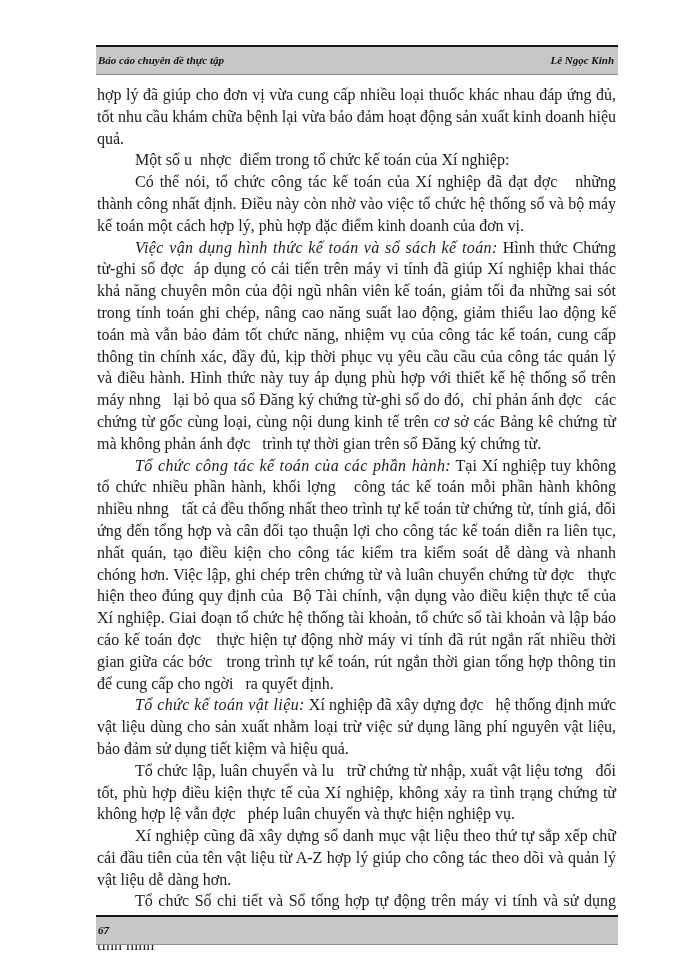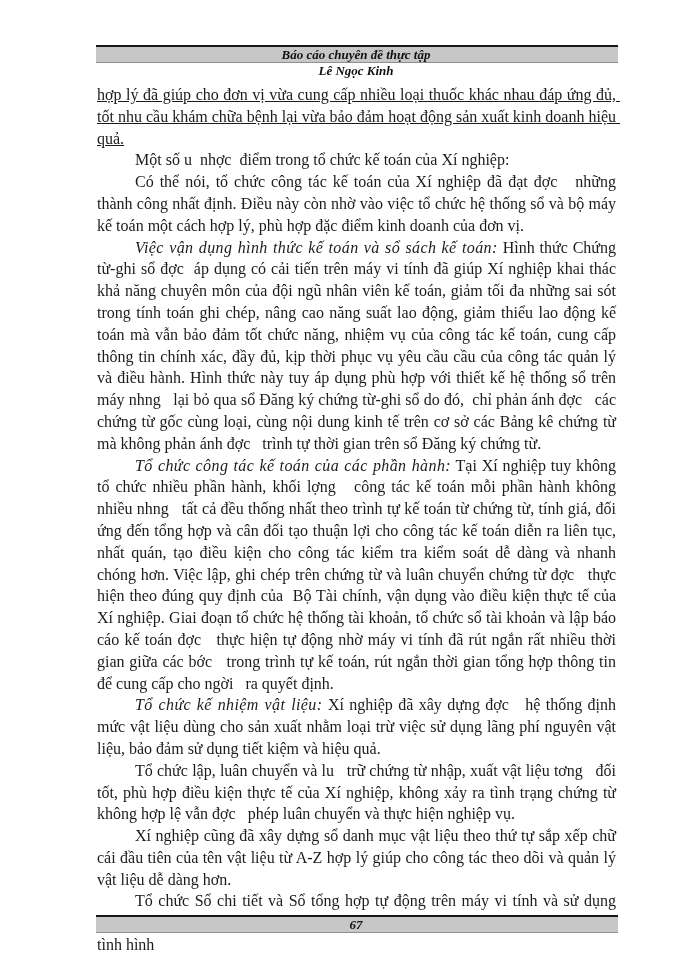--- a/index.html
+++ b/index.html
@@ -10,71 +10,70 @@
     height: 960px;
     background: #ffffff;
     font-family: "Liberation Serif", serif;
     color: #1b1b1b;
     overflow: hidden;
   }
   .band {
     position: absolute;
     left: 96px;
     right: 82px;
-    height: 18px;
+    height: 30px;
     background: #c7c7c7;
     border-top: 2px solid #161616;
     border-bottom: 1px solid #8f8f8f;
     display: flex;
     justify-content: space-between;
     align-items: center;
     padding: 0 4px 1px 2px;
     font-style: italic;
     font-weight: bold;
-    font-size: 13px;
+    font-size: 11px;
     color: #111111;
-    flex-direction: column;
   }
   .band--header { top: 45px; }
   .band--footer { top: 915px; }
   .body-text {
     position: absolute;
     top: 84px;
     left: 97px;
     right: 84px;
     font-size: 16px;
     line-height: 21.8px;
     text-align: justify;
   }
   .body-text p {
     text-indent: 38px;
     white-space: pre-wrap;
   }
-  .body-text p.no-indent { text-indent: 0; text-decoration: underline; }
+  .body-text p.no-indent { text-indent: 0; }
   .body-text em.plead {
     letter-spacing: 0.4px;
   }
 </style>
 </head>
 <body>
 
 <div class="page">
 
   <div class="band band--header">
     <span>Báo cáo chuyên đề thực tập</span>
     <span>Lê Ngọc Kinh</span>
   </div>
 
   <div class="body-text">
     <p class="no-indent"><em class="plead"></em><span>hợp lý đã giúp cho đơn vị vừa cung cấp nhiều loại thuốc khác nhau đáp ứng đủ, tốt nhu cầu khám chữa bệnh lại vừa bảo đảm hoạt động sản xuất kinh doanh hiệu quả.</span></p>
     <p><em class="plead"></em><span>Một số u&nbsp; nhợc&nbsp; điểm trong tổ chức kế toán của Xí nghiệp:</span></p>
     <p><em class="plead"></em><span>Có thể nói, tổ chức công tác kế toán của Xí nghiệp đã đạt đợc&nbsp;&nbsp; những thành công nhất định. Điều này còn nhờ vào việc tổ chức hệ thống sổ và bộ máy kế toán một cách hợp lý, phù hợp đặc điểm kinh doanh của đơn vị.</span></p>
     <p><em class="plead">Việc vận dụng hình thức kế toán và sổ sách kế toán:</em><span> Hình thức Chứng từ-ghi sổ đợc&nbsp; áp dụng có cải tiến trên máy vi tính đã giúp Xí nghiệp khai thác khả năng chuyên môn của đội ngũ nhân viên kế toán, giảm tối đa những sai sót trong tính toán ghi chép, nâng cao năng suất lao động, giảm thiểu lao động kế toán mà vẫn bảo đảm tốt chức năng, nhiệm vụ của công tác kế toán, cung cấp thông tin chính xác, đầy đủ, kịp thời phục vụ yêu cầu cầu của công tác quản lý và điều hành. Hình thức này tuy áp dụng phù hợp với thiết kế hệ thống sổ trên máy nhng&nbsp;&nbsp; lại bỏ qua sổ Đăng ký chứng từ-ghi sổ do đó,&nbsp; chỉ phản ánh đợc&nbsp;&nbsp; các chứng từ gốc cùng loại, cùng nội dung kinh tế trên cơ sở các Bảng kê chứng từ mà không phản ánh đợc&nbsp;&nbsp; trình tự thời gian trên sổ Đăng ký chứng từ.</span></p>
     <p><em class="plead">Tổ chức công tác kế toán của các phần hành:</em><span> Tại Xí nghiệp tuy không tổ chức nhiều phần hành, khối lợng&nbsp;&nbsp; công tác kế toán mỗi phần hành không nhiều nhng&nbsp;&nbsp; tất cả đều thống nhất theo trình tự kế toán từ chứng từ, tính giá, đối ứng đến tổng hợp và cân đối tạo thuận lợi cho công tác kế toán diễn ra liên tục, nhất quán, tạo điều kiện cho công tác kiểm tra kiểm soát dễ dàng và nhanh chóng hơn. Việc lập, ghi chép trên chứng từ và luân chuyển chứng từ đợc&nbsp;&nbsp; thực hiện theo đúng quy định của&nbsp; Bộ Tài chính, vận dụng vào điều kiện thực tế của Xí nghiệp. Giai đoạn tổ chức hệ thống tài khoản, tổ chức sổ tài khoản và lập báo cáo kế toán đợc&nbsp;&nbsp; thực hiện tự động nhờ máy vi tính đã rút ngắn rất nhiều thời gian giữa các bớc&nbsp;&nbsp; trong trình tự kế toán, rút ngắn thời gian tổng hợp thông tin để cung cấp cho ngời&nbsp;&nbsp; ra quyết định.</span></p>
-    <p><em class="plead">Tổ chức kế nhiệm vật liệu:</em><span> Xí nghiệp đã xây dựng đợc&nbsp;&nbsp; hệ thống định mức vật liệu dùng cho sản xuất nhằm loại trừ việc sử dụng lãng phí nguyên vật liệu, bảo đảm sử dụng tiết kiệm và hiệu quả.</span></p>
+    <p><em class="plead">Tổ chức kế toán vật liệu:</em><span> Xí nghiệp đã xây dựng đợc&nbsp;&nbsp; hệ thống định mức vật liệu dùng cho sản xuất nhằm loại trừ việc sử dụng lãng phí nguyên vật liệu, bảo đảm sử dụng tiết kiệm và hiệu quả.</span></p>
     <p><em class="plead"></em><span>Tổ chức lập, luân chuyển và lu&nbsp;&nbsp; trữ chứng từ nhập, xuất vật liệu tơng&nbsp;&nbsp; đối tốt, phù hợp điều kiện thực tế của Xí nghiệp, không xảy ra tình trạng chứng từ không hợp lệ vẫn đợc&nbsp;&nbsp; phép luân chuyển và thực hiện nghiệp vụ.</span></p>
     <p><em class="plead"></em><span>Xí nghiệp cũng đã xây dựng sổ danh mục vật liệu theo thứ tự sắp xếp chữ cái đầu tiên của tên vật liệu từ A-Z hợp lý giúp cho công tác theo dõi và quản lý vật liệu dễ dàng hơn.</span></p>
     <p><em class="plead"></em><span>Tổ chức Sổ chi tiết và Sổ tổng hợp tự động trên máy vi tính và sử dụng phơng pháp kê khai thờng&nbsp;&nbsp; xuyên đã cung cấp thông tin kịp thời và đa dạng về tình hình</span></p>
   </div>
 
   <div class="band band--footer">
     <span>67</span>
   </div>
 
 </div>

